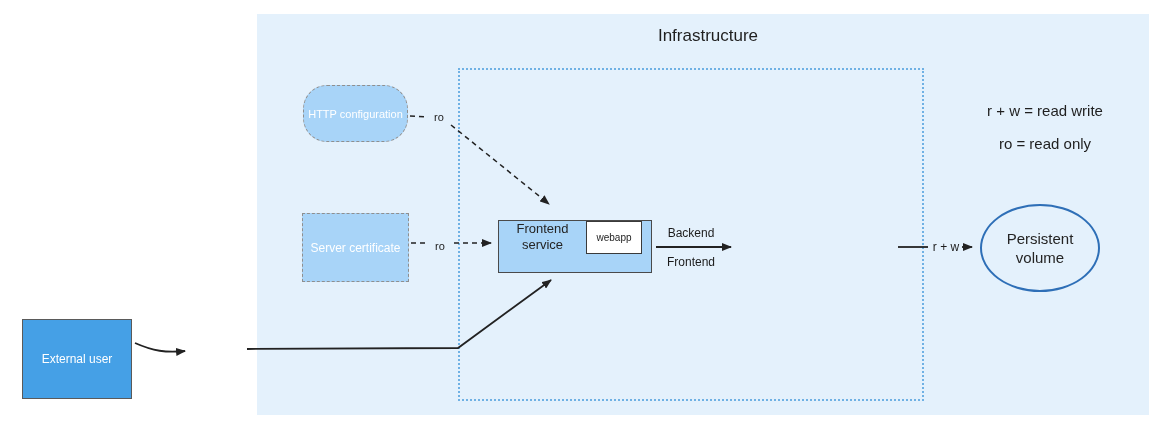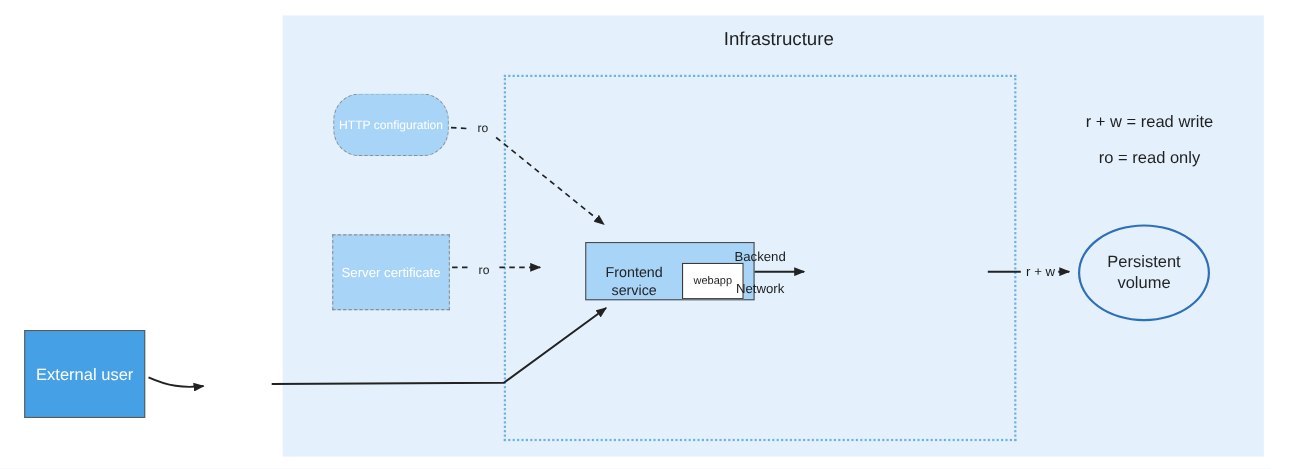--- a/index.html
+++ b/index.html
@@ -23,32 +23,32 @@
          border:2px dotted var(--dotted-border);}
   svg.arrows{position:absolute;left:0;top:0;width:1174px;height:426px;pointer-events:none;}
 
   .cfg-box{position:absolute;background:var(--node-blue);border:1px dashed #8f8f8f;
          display:flex;align-items:center;justify-content:center;text-align:center;
          color:#ffffff;}
   .cfg-http{left:303px;top:85px;width:105px;height:57px;font-size:11px;border-radius:24px;}
   .cfg-cert{left:302px;top:213px;width:107px;height:69px;font-size:12px;}
 
   .svc-box{position:absolute;background:var(--node-blue);border:1.5px solid var(--dark-border);
-         display:flex;align-items:flex-end;margin-left:34px;}
+         display:flex;align-items:flex-start;}
   .svc-frontend{left:498px;top:220px;width:154px;height:53px;}
   .svc-backend{left:738px;top:218px;width:159px;height:55px;}
   .svc-label{flex:1;text-align:center;font-size:13px;line-height:1.25;color:#242424;}
   .inner-box{width:56px;height:33px;margin-right:9px;background:#ffffff;
          border:1.5px solid #3a3a3a;display:flex;align-items:center;justify-content:center;
          font-size:10px;color:#242424;flex:none;}
 
-  .ext-user{position:absolute;left:22px;top:300px;width:110px;height:80px;
+  .ext-user{position:absolute;left:22px;top:319px;width:110px;height:80px;
          background:var(--bright-blue);border:1.5px solid #5a5a5a;
          display:flex;align-items:center;justify-content:center;
-         color:#ffffff;font-size:15px;}
+         color:#ffffff;font-size:12px;}
   .port{position:absolute;left:193px;top:328px;width:54px;height:43px;background:#ffffff;
          border:2px solid var(--circle-border);border-radius:50%;
          display:flex;align-items:center;justify-content:center;font-size:12px;color:#242424;}
   .volume{position:absolute;left:980px;top:204px;width:120px;height:88px;
          border:2px solid var(--ellipse-border);border-radius:50%;
          display:flex;align-items:center;justify-content:center;text-align:center;
          font-size:15px;line-height:1.3;color:#242424;}
   .volume span{display:block;width:80px;}
 
   .legend{position:absolute;left:955px;top:102px;width:180px;text-align:center;
@@ -120,16 +120,16 @@
   </div>
 
   <div class="legend">
     <div>r + w = read write</div>
     <div>ro = read only</div>
   </div>
 
   <div class="edge-label lbl-ro1">ro</div>
   <div class="edge-label lbl-ro2">ro</div>
   <div class="edge-label lbl-bk1">Backend</div>
-  <div class="edge-label lbl-bk2">Network</div>
+  <div class="edge-label lbl-bk2">Frontend</div>
   <div class="edge-label lbl-rw">r + w</div>
 
 </div>
 
 </body></html>

